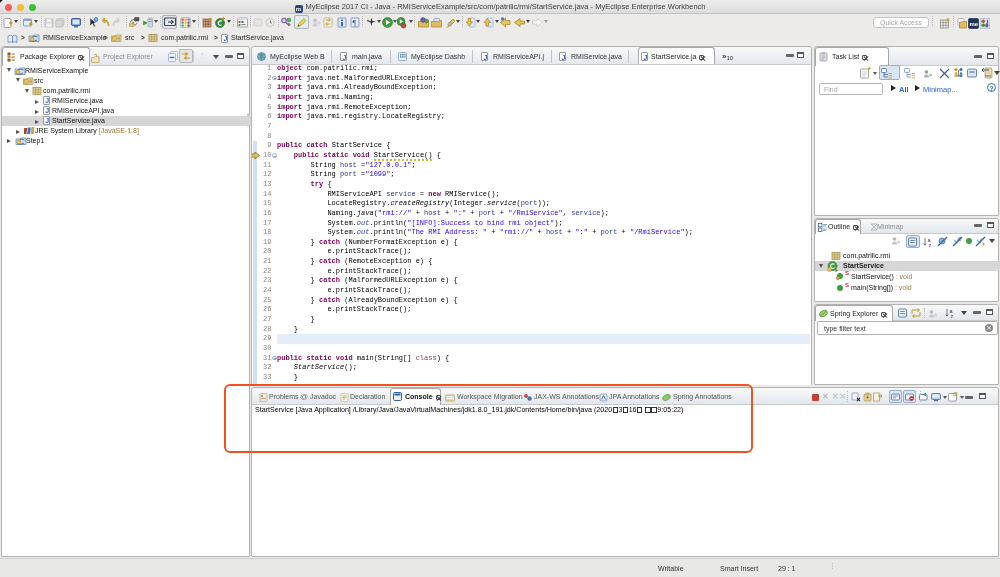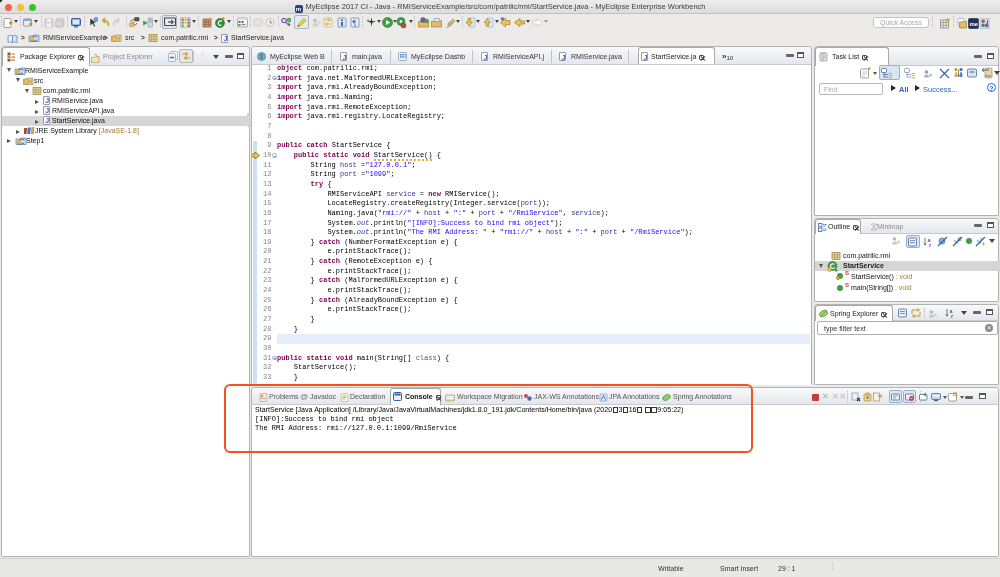--- a/index.html
+++ b/index.html
@@ -30,21 +30,21 @@
 .trow{position:absolute;height:10px;font-size:7px;line-height:10px;color:#111;white-space:nowrap}
 .arr{display:inline-block;width:0;height:0;border-top:2.8px solid transparent;border-bottom:2.8px solid transparent;border-left:4px solid #555;vertical-align:-0.5px}
 .arrd{display:inline-block;width:0;height:0;border-left:2.8px solid transparent;border-right:2.8px solid transparent;border-top:4px solid #555;vertical-align:0.5px}
 .ficon{display:inline-block;position:relative;width:9px;height:9px;vertical-align:-2px}
 
 #codewrap{position:absolute;left:252px;top:64px;width:559px;height:321px;overflow:hidden;background:#fff}
 #code{position:absolute;left:0;top:0;font-family:"Liberation Mono",monospace;font-size:7px;line-height:9.65px;white-space:pre;color:#000}
 .k{color:#7f0055;font-weight:bold}
 .s{color:#2a00ff}
 .v{color:#29359c}
-.it{}
+.it{font-style:italic}
 .ou{font-style:italic;color:#2836a0}
 .ag{color:#7a4460}
 
 .ctab{position:absolute;top:0;height:17px;font-size:7px;line-height:17px;color:#555;white-space:nowrap}
 .xbox{display:inline-block;position:relative;width:5px;height:5px;border:1px solid #4a4a4a;border-radius:1px;vertical-align:-0.5px;margin-left:1px}
 .xbox:before,.xbox:after{content:"";position:absolute;left:-0.4px;top:2px;width:5.8px;height:0.9px;background:#4a4a4a}
 .xbox:before{transform:rotate(45deg)}
 .xbox:after{transform:rotate(-45deg)}
 
 .ibox{position:absolute}
@@ -710,22 +710,20 @@
           <path d="M6 1 L8.5 3.5 L8.5 1 Z" fill="#d8a830"></path>
           <rect x="5.8" y="0.8" width="3" height="3" fill="none" stroke="#a8851f" stroke-width="0.6"></rect>
         </svg>
       </div>
     <div class="caret" style="left:708px;top:8px"></div>
     <div class="minbtn" style="left:713px;top:8px"></div>
     <div class="maxbtn" style="left:727px;top:5px"></div>
   </div>
   <div id="contxt" style="position:absolute;left:3px;top:17px;font-size:7px;color:#000">
     <div style="height:10px;line-height:11px;white-space:nowrap;font-size:7.1px">StartService [Java Application] /Library/Java/JavaVirtualMachines/jdk1.8.0_191.jdk/Contents/Home/bin/java (2020<span style="display:inline-block;width:5.5px;height:5.5px;border:0.6px solid #333;margin:0 0.4px;vertical-align:-0.5px"></span>3<span style="display:inline-block;width:5.5px;height:5.5px;border:0.6px solid #333;margin:0 0.4px;vertical-align:-0.5px"></span>16<span style="display:inline-block;width:5.5px;height:5.5px;border:0.6px solid #333;margin:0 0.4px;vertical-align:-0.5px"></span> <span style="display:inline-block;width:5.5px;height:5.5px;border:0.6px solid #333;margin:0 0.4px;vertical-align:-0.5px"></span><span style="display:inline-block;width:5.5px;height:5.5px;border:0.6px solid #333;margin:0 0.4px;vertical-align:-0.5px"></span>9:05:22)</div>
-    <div style="font-family:'Liberation Mono',monospace;line-height:8.6px;white-space:pre">[INFO]:Success to bind rmi object
-The RMI Address: rmi://127.0.0.1:1099/RmiService</div>
   </div>
 </div>
 
 <div class="panel" id="taskpanel" style="left:814px;top:46px;width:185px;height:170px">
   <div class="tabbar"></div>
   <div class="atab" style="left:0;width:74px;padding-left:16px">Task List <span class="xbox"></span></div>
   <div class="ibox" style="left:4px;top:5px">
       <svg width="9" height="10">
         <rect x="1" y="1" width="7" height="8" rx="1" fill="#e6e6ea" stroke="#888a94" stroke-width="0.7"></rect>
         <rect x="2.5" y="0" width="4" height="2.5" rx="0.7" fill="#b8bac4"></rect>
@@ -792,21 +790,21 @@
           <path d="M4 9 L10 9" stroke="#44699c" stroke-width="0.8"></path>
         </svg>
       </div>
     <div class="tdar" style="left:179px;top:24px"></div>
     <div class="ibox" style="left:4px;top:36px;width:64px;height:12px;border:1px solid #b8b8b8;border-radius:2px;background:#fff">
         <span style="position:absolute;left:4px;top:1.5px;font-size:7px;color:#a8a8a8">Find</span>
       </div>
     <div class="ibox" style="left:76px;top:38px;width:0;height:0;border-top:3.4px solid transparent;border-bottom:3.4px solid transparent;border-left:5px solid #222"></div>
     <div class="ibox" style="left:84px;top:38px;font-size:7.5px;font-weight:bold;color:#2a66c8">All</div>
     <div class="ibox" style="left:100px;top:38px;width:0;height:0;border-top:3.4px solid transparent;border-bottom:3.4px solid transparent;border-left:5px solid #222"></div>
-    <div class="ibox" style="left:108px;top:38px;font-size:7.5px;color:#2a66c8">Success...</div>
+    <div class="ibox" style="left:108px;top:38px;font-size:7.5px;color:#2a66c8">Minimap...</div>
     <div class="ibox" style="left:172px;top:36px;width:9px;height:9px;border:1px solid #2a66c8;border-radius:50%;color:#2a66c8;font-size:7px;line-height:9px;text-align:center;font-weight:bold">?</div>
   </div>
 </div>
 <div class="panel" id="outlinepanel" style="left:814px;top:218px;width:185px;height:84px">
   <div class="tabbar" style="height:15px"></div>
   <div class="atab" style="left:0;width:46px;height:15px;line-height:14px;padding-left:12px">Outline <span class="xbox"></span></div>
   <div class="tab itab" style="left:50px;height:15px;line-height:15px;padding-left:12px">Minimap</div>
   <div class="ibox" style="left:3px;top:3.5px">
       <svg width="9" height="9">
         <rect x="0.5" y="0.5" width="3.4" height="3.4" fill="#fff" stroke="#3a62a8" stroke-width="0.8"></rect>

